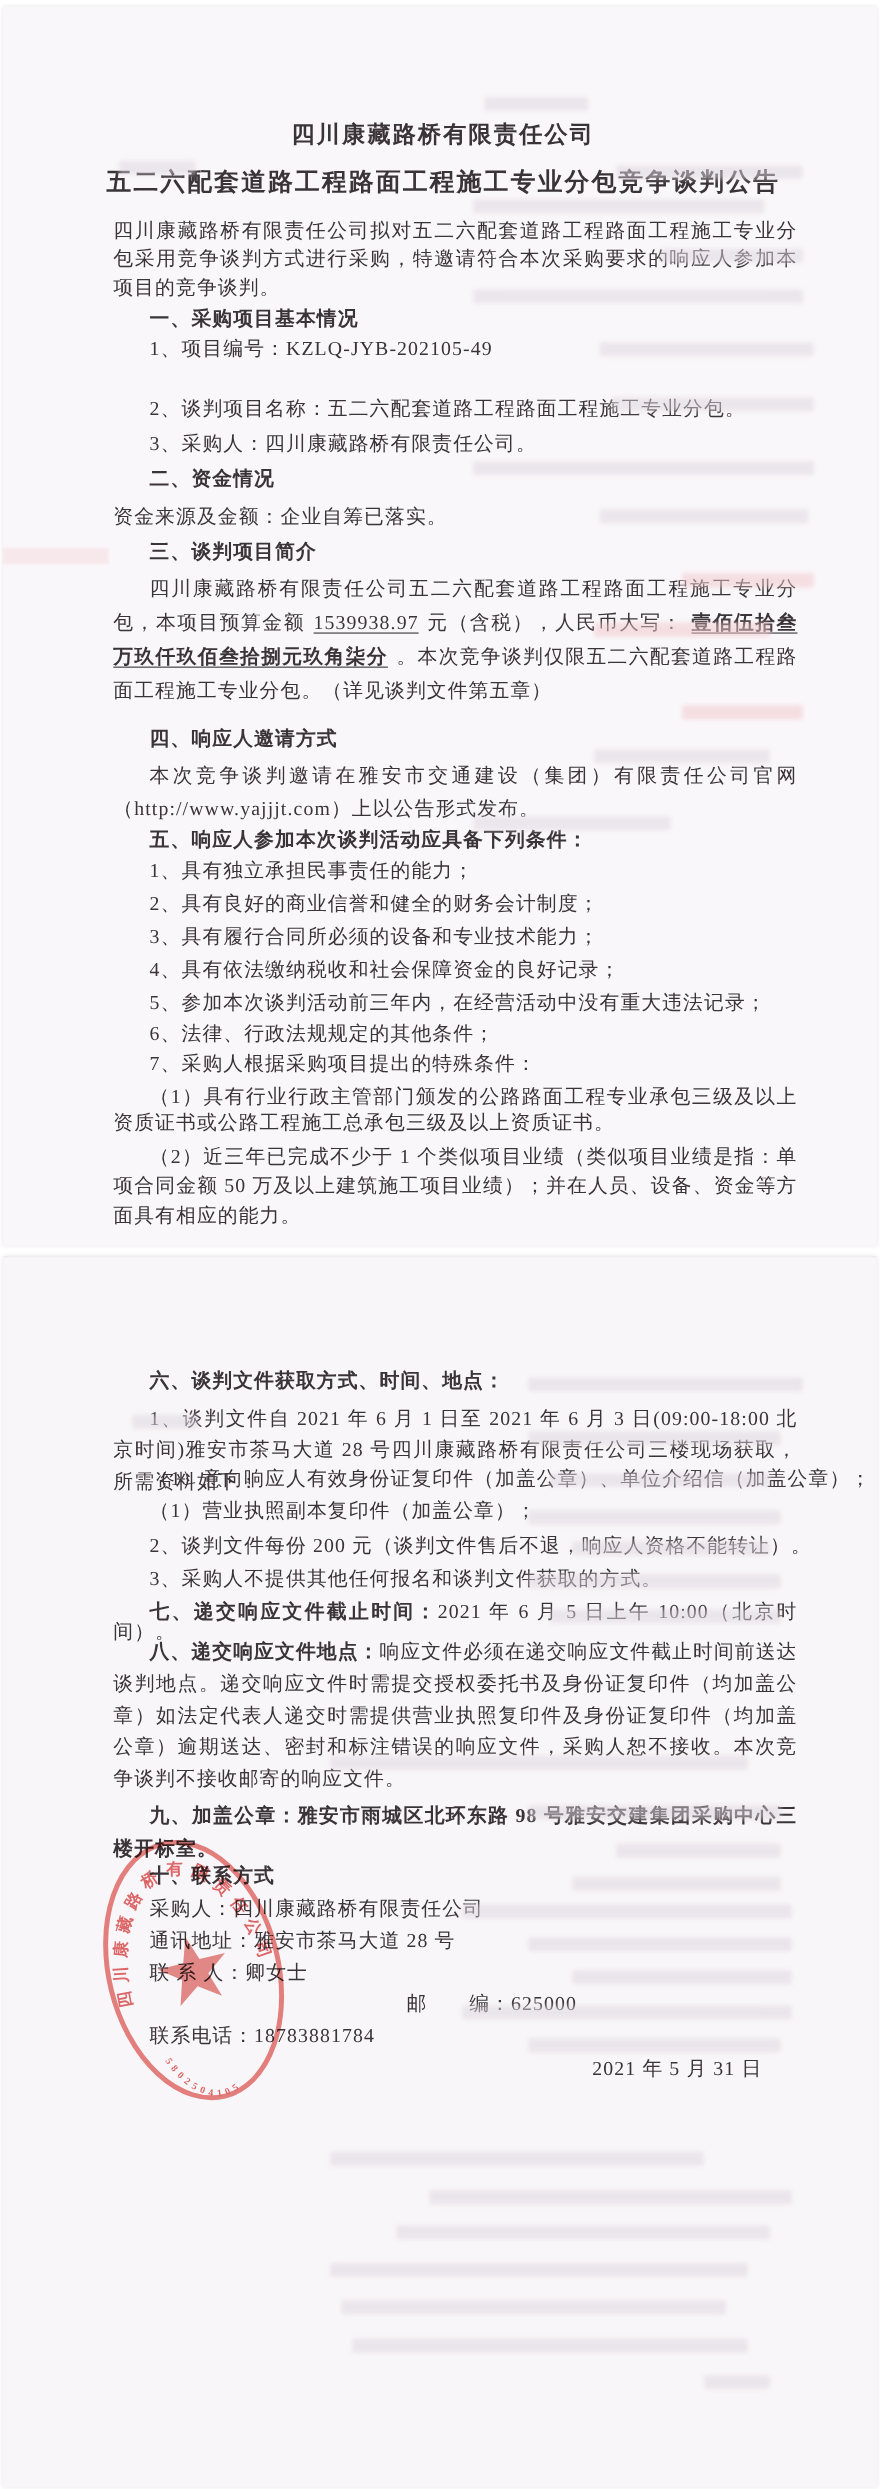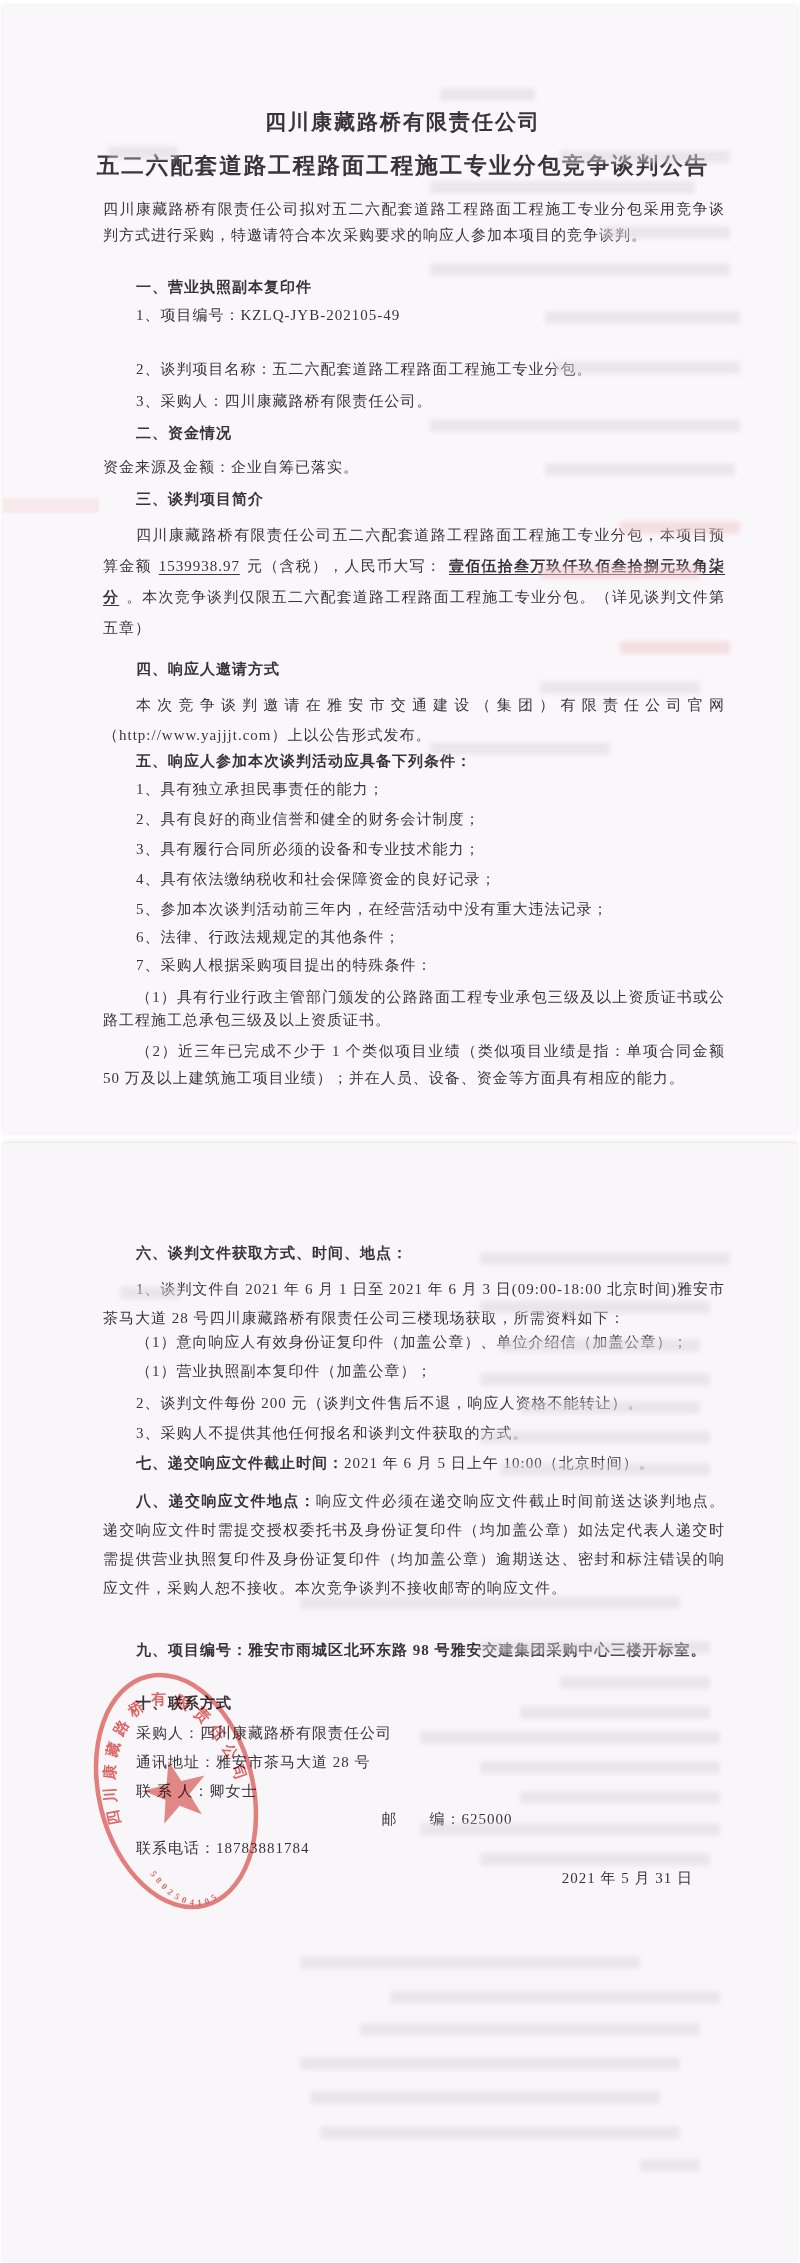--- a/index.html
+++ b/index.html
@@ -7,21 +7,21 @@
     width:800px;height:2263px;position:relative;background:#ffffff;
     font-family:"Liberation Serif","DejaVu Serif",serif;
     color:#3a3438;overflow:hidden;
   }
   .page{
     position:absolute;left:3px;right:3px;background:#faf7fa;
     box-shadow:0 0 4px rgba(120,110,125,.18);
   }
   #page1{top:6px;height:1127px;}
   #page2{top:1142px;height:1118px;background:#f9f6f9;border-top:1px solid #eeeaee;}
-  .blk{position:absolute;left:100px;width:622px;font-size:15px;letter-spacing:1px;
+  .blk{position:absolute;left:100px;width:622px;font-size:18px;letter-spacing:1px;
        line-height:1.0;white-space:nowrap;}
   .wrap{white-space:normal;text-align:justify;}
   .b{font-weight:bold;}
   .u{text-decoration:underline;text-underline-offset:3px;padding:0 2px;}
   .ind{padding-left:33px;}           
   .tind{text-indent:33px;}           
   .center{left:0;width:800px;text-align:center;}
   .title1{font-size:21px;letter-spacing:2px;}
   .title2{font-size:22.5px;letter-spacing:2px;}
   .ghost{position:absolute;height:13px;border-radius:2px;filter:blur(2px);opacity:.5;}
@@ -42,21 +42,21 @@
 <body>
 
 <div class="page" id="page1">
 
   <div class="blk center title1 b" style="top:106px;">四川康藏路桥有限责任公司</div>
 
   <div class="blk center title2 b" style="top:149px;">五二六配套道路工程路面工程施工专业分包竞争谈判公告</div>
 
   <div class="blk wrap lh26" style="top:190px;">四川康藏路桥有限责任公司拟对五二六配套道路工程路面工程施工专业分包采用竞争谈判方式进行采购，特邀请符合本次采购要求的响应人参加本项目的竞争谈判。</div>
 
-  <div class="blk b ind" style="top:274px;">一、营业执照副本复印件</div>
+  <div class="blk b ind" style="top:274px;">一、采购项目基本情况</div>
   <div class="blk ind" style="top:302px;">1、项目编号：KZLQ-JYB-202105-49</div>
   <div class="blk ind" style="top:356px;">2、谈判项目名称：五二六配套道路工程路面工程施工专业分包。</div>
   <div class="blk ind" style="top:388px;">3、采购人：四川康藏路桥有限责任公司。</div>
 
   <div class="blk b ind" style="top:420px;">二、资金情况</div>
   <div class="blk" style="top:454px;">资金来源及金额：企业自筹已落实。</div>
 
   <div class="blk b ind" style="top:486px;">三、谈判项目简介</div>
 
   <div class="blk wrap tind lh35" style="top:514px;">
@@ -96,21 +96,21 @@
 
   <div class="blk wrap tind" style="top:313px;">
     <span class="b">七、递交响应文件截止时间：</span><span>2021 年 6 月 5 日上午 10:00（北京时间）。</span>
   </div>
 
   <div class="blk wrap tind lh29" style="top:344px;">
     <span class="b">八、递交响应文件地点：</span><span>响应文件必须在递交响应文件截止时间前送达谈判地点。递交响应文件时需提交授权委托书及身份证复印件（均加盖公章）如法定代表人递交时需提供营业执照复印件及身份证复印件（均加盖公章）逾期送达、密封和标注错误的响应文件，采购人恕不接收。本次竞争谈判不接收邮寄的响应文件。</span>
   </div>
 
   <div class="blk wrap tind lh30 b" style="top:492px;">
-    <span>九、项目编号：</span><span>雅安市雨城区北环东路 98 号雅安交建集团采购中心三楼开标室。</span>
+    <span>九、加盖公章：</span><span>雅安市雨城区北环东路 98 号雅安交建集团采购中心三楼开标室。</span>
   </div>
 
   <div class="blk b ind" style="top:553px;">十、联系方式</div>
   <div class="blk ind" style="top:583px;">采购人：四川康藏路桥有限责任公司</div>
   <div class="blk ind" style="top:612px;">通讯地址：雅安市茶马大道 28 号</div>
   <div class="blk ind" style="top:641px;">联 系 人：卿女士</div>
   <div class="blk ind" style="top:669px;text-align:center;">邮　　编：625000</div>
   <div class="blk ind" style="top:698px;">联系电话：18783881784</div>
 
   <div class="blk" style="top:728px;left:400px;width:290px;text-align:right;">2021 年 5 月 31 日</div>

